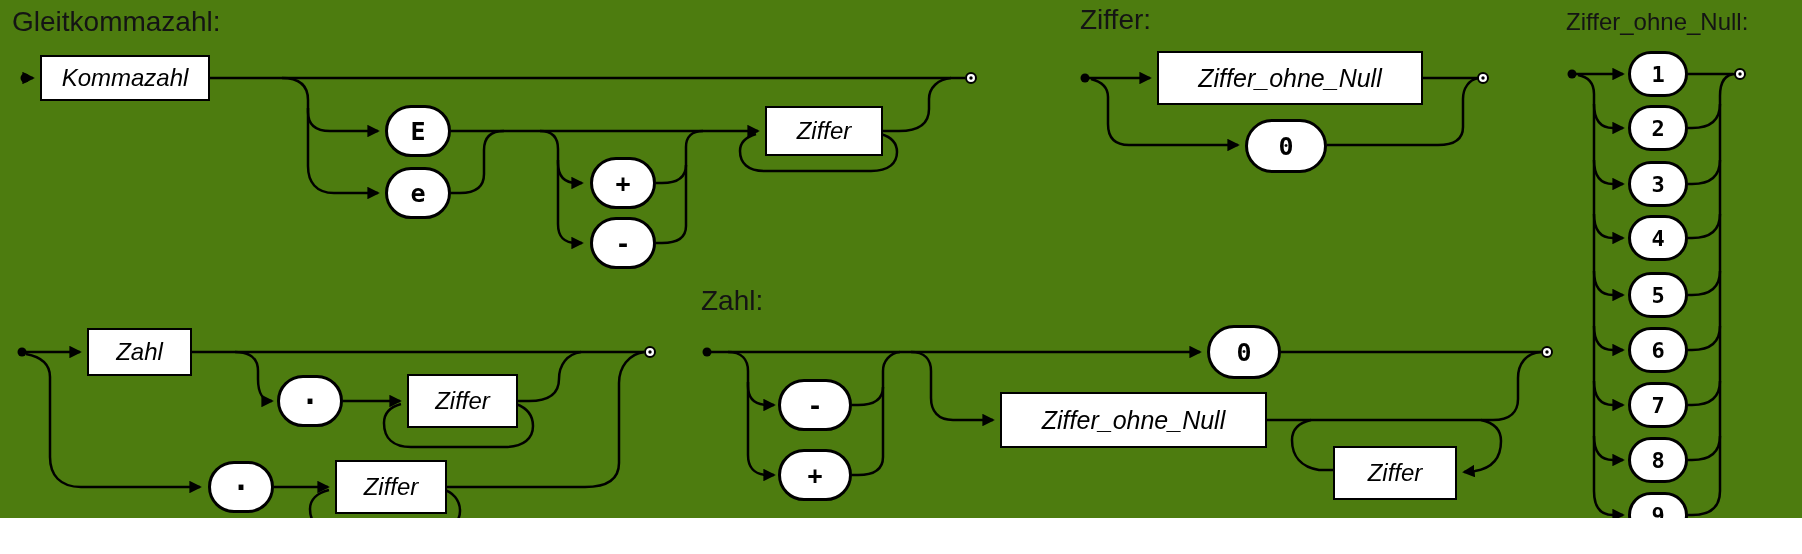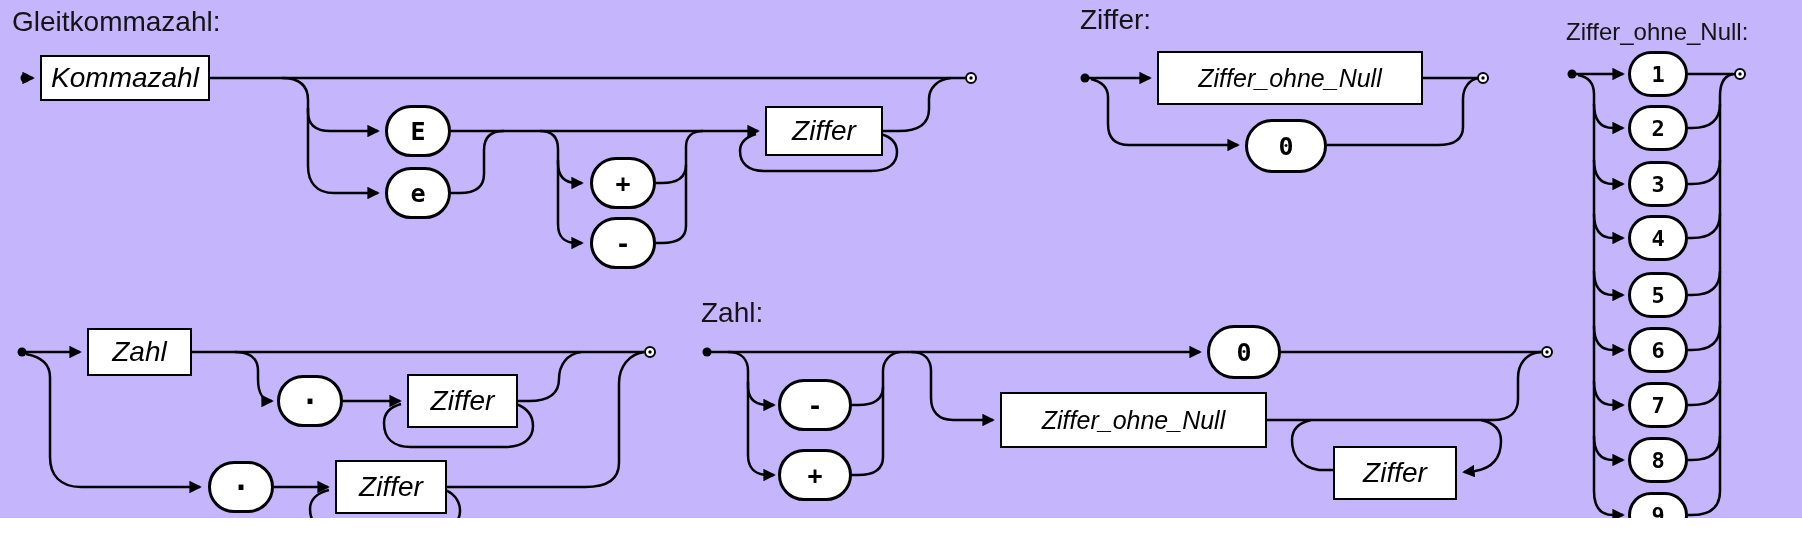--- a/index.html
+++ b/index.html
@@ -1,23 +1,23 @@
 <!DOCTYPE html>
 <html><head>
 <meta charset="utf-8">
 <style>
   html,body{margin:0;padding:0;background:#ffffff;}
-  #stage{position:relative;width:1802px;height:518px;background:#c4b5fd;overflow:hidden;
+  #stage{position:relative;width:1802px;height:518px;background:#4d7c0f;overflow:hidden;
          font-family:"Liberation Sans",sans-serif;}
   #wires{position:absolute;left:0;top:0;}
   .rr-title{position:absolute;font-size:28px;color:#141414;white-space:nowrap;}
   .rr-title.small{font-size:24px;}
   .rr-box{position:absolute;display:flex;align-items:center;justify-content:center;
           border:2.5px solid #000;background:#fff;font-style:italic;
-          font-family:"Liberation Sans",sans-serif;font-size:28px;color:#000;white-space:nowrap;box-sizing:border-box;}
+          font-family:"Liberation Sans",sans-serif;font-size:24px;color:#000;white-space:nowrap;box-sizing:border-box;}
   .rr-box.wide{font-size:25px;}
   .rr-oval{position:absolute;display:flex;align-items:center;justify-content:center;
            border:3px solid #000;background:#fff;border-radius:27px;
            font-family:"DejaVu Sans Mono",monospace;font-weight:bold;font-size:25px;color:#000;box-sizing:border-box;}
   .rr-oval.digit{font-size:22px;border-radius:23px;}
   .rr-oval.dot{padding-bottom:16px;font-size:30px;}
 </style>
 </head>
 <body>
 
@@ -122,37 +122,37 @@
   <div class="rr-oval" style="left:385px;top:105px;width:66px;height:52px;">E</div>
   <div class="rr-oval" style="left:385px;top:167px;width:66px;height:52px;">e</div>
   <div class="rr-oval" style="left:590px;top:157px;width:66px;height:52px;">+</div>
   <div class="rr-oval" style="left:590px;top:217px;width:66px;height:52px;">-</div>
   <div class="rr-box" style="left:765px;top:106px;width:118px;height:50px;">Ziffer</div>
 
   <div class="rr-title" style="left:1080px;top:4px;text-align:right;">Ziffer:</div>
   <div class="rr-box wide" style="left:1157px;top:51px;width:266px;height:54px;">Ziffer_ohne_Null</div>
   <div class="rr-oval" style="left:1245px;top:119px;width:82px;height:54px;">0</div>
 
-  <div class="rr-title small" style="left:1566px;top:18px;">Ziffer_ohne_Null:</div>
+  <div class="rr-title small" style="left:1566px;top:8px;">Ziffer_ohne_Null:</div>
   <div class="rr-oval digit" style="left:1628px;top:51px;width:60px;height:46px;">1</div>
   <div class="rr-oval digit" style="left:1628px;top:105px;width:60px;height:46px;">2</div>
   <div class="rr-oval digit" style="left:1628px;top:161px;width:60px;height:46px;">3</div>
   <div class="rr-oval digit" style="left:1628px;top:215px;width:60px;height:46px;">4</div>
   <div class="rr-oval digit" style="left:1628px;top:272px;width:60px;height:46px;">5</div>
   <div class="rr-oval digit" style="left:1628px;top:327px;width:60px;height:46px;">6</div>
   <div class="rr-oval digit" style="left:1628px;top:382px;width:60px;height:46px;">7</div>
   <div class="rr-oval digit" style="left:1628px;top:437px;width:60px;height:46px;">8</div>
   <div class="rr-oval digit" style="left:1628px;top:492px;width:60px;height:46px;">9</div>
 
   <div class="rr-box" style="left:87px;top:328px;width:105px;height:48px;">Zahl</div>
   <div class="rr-oval dot" style="left:277px;top:375px;width:66px;height:52px;">.</div>
   <div class="rr-box" style="left:407px;top:374px;width:111px;height:54px;">Ziffer</div>
   <div class="rr-oval dot" style="left:208px;top:461px;width:66px;height:52px;">.</div>
   <div class="rr-box" style="left:335px;top:460px;width:112px;height:54px;">Ziffer</div>
 
-  <div class="rr-title" style="left:701px;top:297px;">Zahl:</div>
+  <div class="rr-title" style="left:701px;top:285px;">Zahl:</div>
   <div class="rr-oval" style="left:778px;top:379px;width:74px;height:52px;">-</div>
   <div class="rr-oval" style="left:778px;top:449px;width:74px;height:52px;">+</div>
   <div class="rr-oval" style="left:1207px;top:325px;width:74px;height:54px;">0</div>
   <div class="rr-box wide" style="left:1000px;top:392px;width:267px;height:56px;">Ziffer_ohne_Null</div>
   <div class="rr-box" style="left:1333px;top:446px;width:124px;height:54px;">Ziffer</div>
 
 </div>
 
 </body></html>

